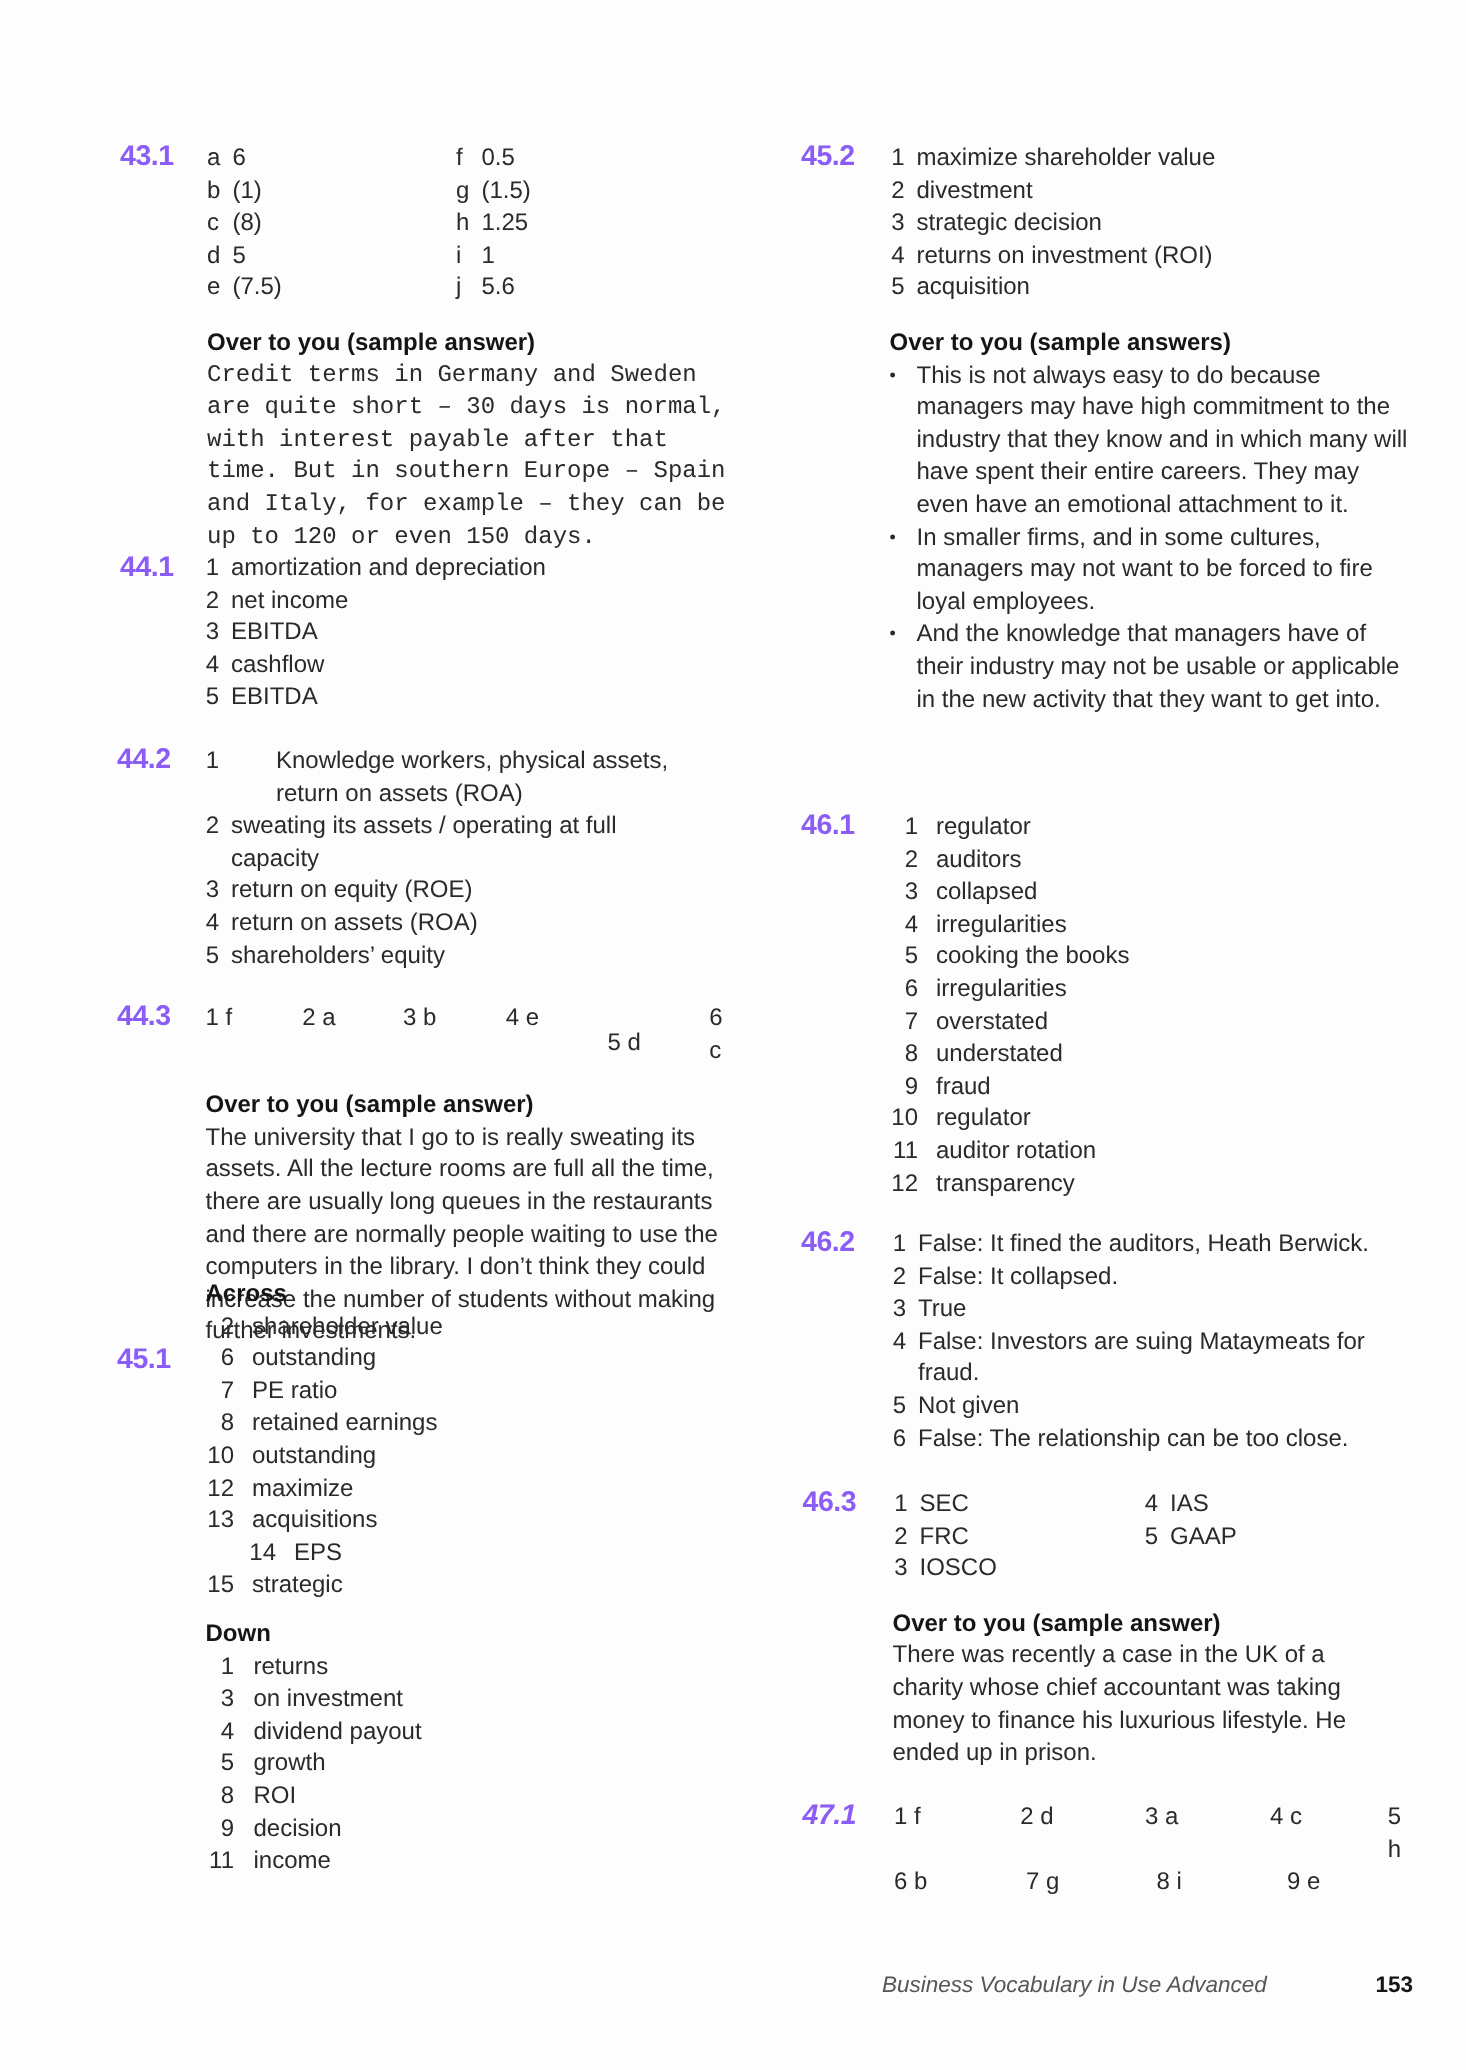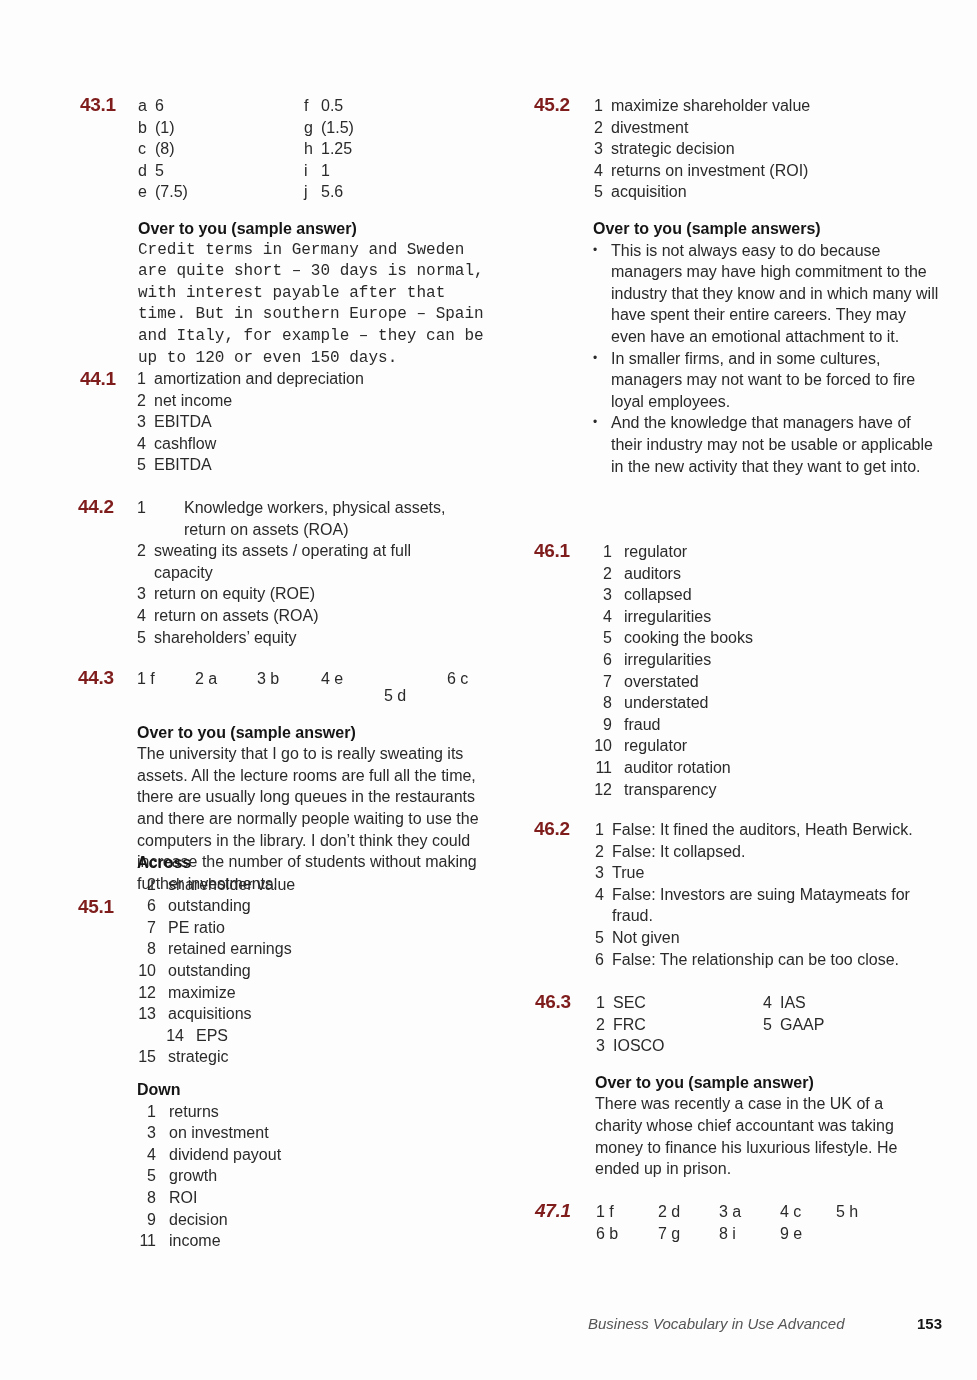--- a/index.html
+++ b/index.html
@@ -2,37 +2,37 @@
 <html><head>
 <meta charset="utf-8">
 <style>
   html, body { margin: 0; padding: 0; }
   body {
     width: 977px; height: 1380px; background: #fdfdfd; position: relative;
     font-family: "Liberation Sans", "DejaVu Sans", sans-serif; color: #2a2a2a;
     font-size: 16px; line-height: 21.6px; overflow: hidden;
   }
   .num {
-    position: absolute; font-weight: bold; color: #7f1d1d; font-size: 19px;
+    position: absolute; font-weight: bold; color: #8b5cf6; font-size: 19px;
     line-height: 21px; letter-spacing: -0.3px;
   }
   .body { position: absolute; }
   .row { display: flex; white-space: nowrap; }
   .idx { display: inline-block; text-align: right; flex: none; }
   .txt { display: inline-block; }
   .oty-head { font-weight: bold; color: #151515; margin-top: 13px; }
   .para { white-space: normal; }
   .two-col { display: flex; }
   .two-col .col { }
   .bullet-row { display: flex; }
   .bullet-row .dot { width: 18px; flex: none; font-size: 12px; text-align: left; }
   .sub-head { font-weight: bold; color: #151515; }
   .footer-title { position: absolute; left: 588px; top: 1313px; font-style: italic; color: #555; font-size: 15px; }
   .footer-page { position: absolute; left: 917px; top: 1313px; font-weight: bold; color: #151515; font-size: 15px; }
-  .inline-answers { display: flex; }
+  .inline-answers { display: flex; gap: 26px; }
   .inline-answers span { display: inline-block; }
 </style>
 </head>
 <body>
 
 <div class="num" style="left:80px;top:94px;">43.1</div>
 <div class="body" style="left:138px;top:95px;width:350px;">
   <div class="two-col">
     <div class="col" style="width:166px;">
       <div class="row">

